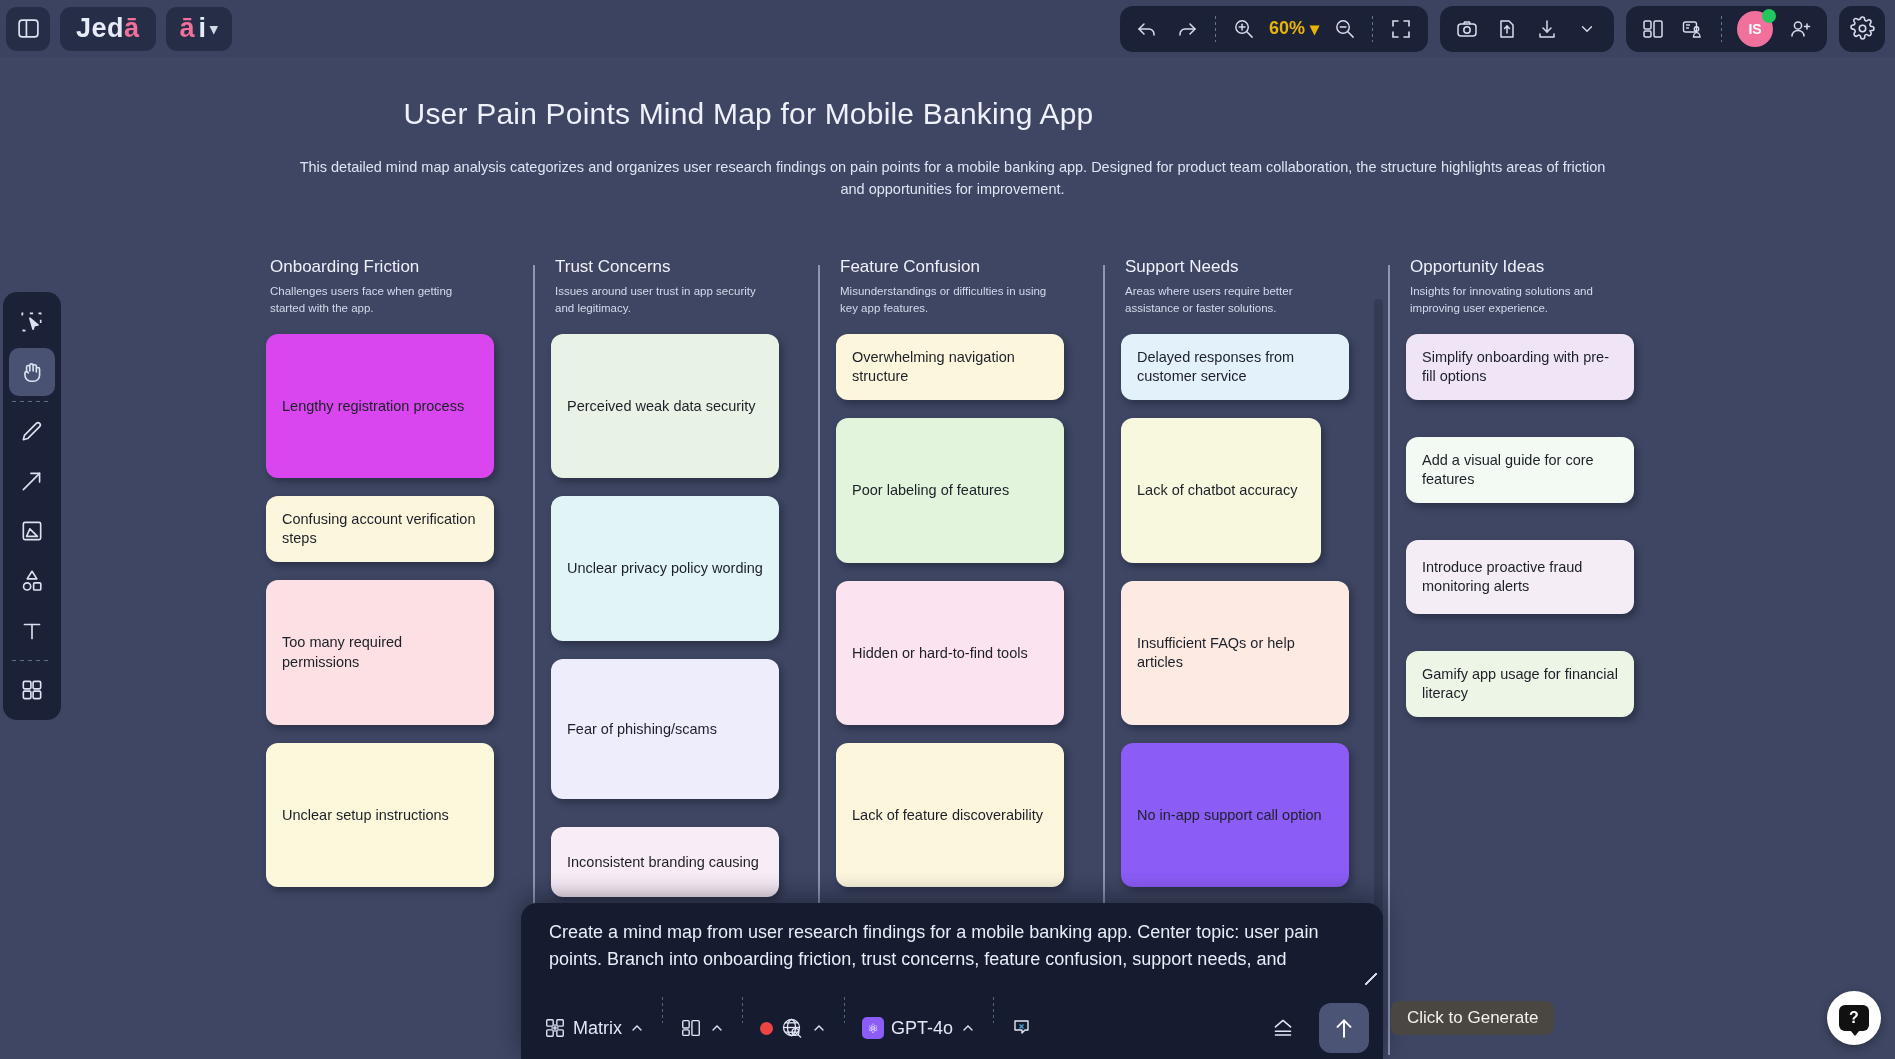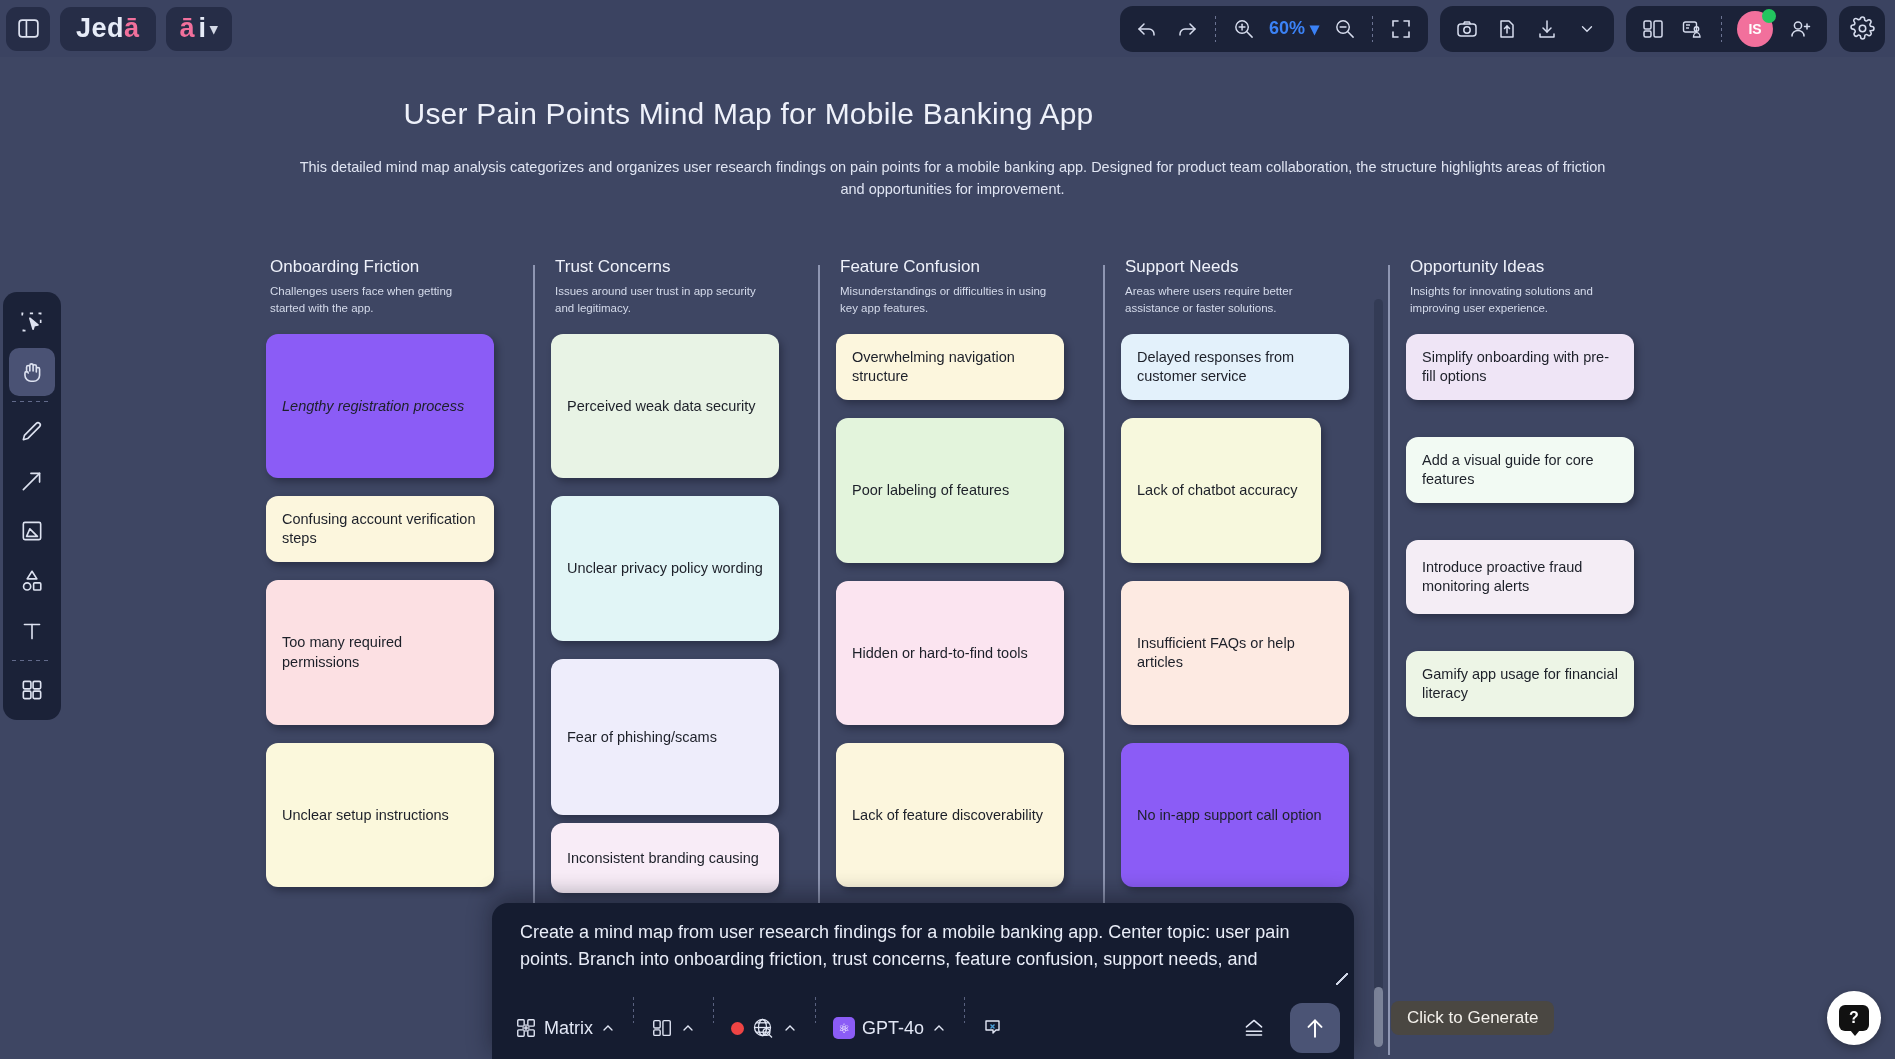--- a/index.html
+++ b/index.html
@@ -45,21 +45,21 @@
     background: #1b2238; border-radius: 13px; height: 46px;
     display: flex; align-items: center; padding: 0 8px; gap: 2px;
   }
   .gitem {
     height: 38px; min-width: 38px; border-radius: 9px;
     display:flex; align-items:center; justify-content:center;
     color: #d7ddee; cursor: pointer; padding: 0 6px;
   }
   .vdiv { width: 1px; height: 26px; margin: 0 7px;
     background: repeating-linear-gradient(to bottom, #6b7392 0 3px, transparent 3px 6px); }
-  .zoomval { font-size: 18px; font-weight: 700; color: #3b82f6; display:flex; align-items:center; gap:5px; cursor:pointer; padding: 0 4px;}
+  .zoomval { font-size: 18px; font-weight: 700; color: #eab308; display:flex; align-items:center; gap:5px; cursor:pointer; padding: 0 4px;}
   .avatar {
     width: 36px; height: 36px; border-radius: 50%;
     background: #f2709c; color:#fff; font-size: 14px; font-weight: 700;
     display:flex; align-items:center; justify-content:center; position: relative;
   }
   .avatar .dot { position:absolute; top:-2px; right:-3px; width:14px; height:14px; border-radius:50%; background:#22c55e; }
   .gear-btn { background:#1b2238; border-radius:13px; width:46px; height:46px;
     display:flex;align-items:center;justify-content:center; color:#d7ddee; cursor:pointer;}
 
   
@@ -112,21 +112,21 @@
     position: absolute; right: 512px; top: 242px; width: 9px; height: 740px;
     background: rgba(20,26,44,.25); border-radius: 5px;
   }
   .scroll-thumb {
     position: absolute; right: 512px; top: 930px; width: 9px; height: 60px;
     background: #7b8399; border-radius: 5px; cursor: pointer;
   }
 
   
   .prompt {
-    position: absolute; left: 492px; top: 903px; width: 862px; height: 156px;
+    position: absolute; left: 521px; top: 903px; width: 862px; height: 156px;
     background: #151c30; border-radius: 16px 16px 0 0;
     box-shadow: 0 -6px 24px rgba(8,11,22,.45);
     z-index: 35;
   }
   .prompt-text {
     position: absolute; left: 28px; top: 16px; width: 806px;
     font-size: 18px; line-height: 1.52; color: #e9edf8;
   }
   .resize-grip {
     position: absolute; right: 6px; top: 70px; width: 12px; height: 12px; cursor: nwse-resize;
@@ -367,34 +367,34 @@
   </div>
 
   <div class="canvas">
     <div class="doc-title">User Pain Points Mind Map for Mobile Banking App</div>
     <div class="doc-desc">This detailed mind map analysis categorizes and organizes user research findings on pain points for a mobile banking app. Designed for product team collaboration, the structure highlights areas of friction and opportunities for improvement.</div>
     <div class="columns" id="columns">
         <div class="col">
           <div class="col-title">Onboarding Friction</div>
           <div class="col-sub">Challenges users face when getting started with the app.</div>
           <div class="cards">
-            <div class="card" style="background: #8b5cf6; height: 144px; width: 228px; margin-bottom: 18px; font-style: italic;">Lengthy registration process</div>
+            <div class="card" style="background: #d946ef; height: 144px; width: 228px; margin-bottom: 18px;">Lengthy registration process</div>
             <div class="card" style="background: rgb(252, 246, 221); height: 66px; width: 228px; margin-bottom: 18px;">Confusing account verification steps</div>
             <div class="card" style="background: rgb(252, 224, 227); height: 145px; width: 228px; margin-bottom: 18px;">Too many required permissions</div>
             <div class="card" style="background: rgb(251, 248, 220); height: 144px; width: 228px; margin-bottom: 0px;">Unclear setup instructions</div>
           </div>
         </div>
         <div class="col">
           <div class="col-divider"></div>
           <div class="col-title">Trust Concerns</div>
           <div class="col-sub">Issues around user trust in app security and legitimacy.</div>
           <div class="cards">
             <div class="card" style="background: rgb(232, 243, 229); height: 144px; width: 228px; margin-bottom: 18px;">Perceived weak data security</div>
             <div class="card" style="background: rgb(225, 245, 246); height: 145px; width: 228px; margin-bottom: 18px;">Unclear privacy policy wording</div>
-            <div class="card" style="background: rgb(238, 237, 251); height: 156px; width: 228px; margin-bottom: 8px;">Fear of phishing/scams</div>
+            <div class="card" style="background: rgb(238, 237, 251); height: 140px; width: 228px; margin-bottom: 28px;">Fear of phishing/scams</div>
             <div class="card" style="background: rgb(248, 236, 247); height: 70px; width: 228px; margin-bottom: 0px;">Inconsistent branding causing</div>
           </div>
         </div>
         <div class="col">
           <div class="col-divider"></div>
           <div class="col-title">Feature Confusion</div>
           <div class="col-sub">Misunderstandings or difficulties in using key app features.</div>
           <div class="cards">
             <div class="card" style="background: rgb(252, 246, 221); height: 66px; width: 228px; margin-bottom: 18px;">Overwhelming navigation structure</div>
             <div class="card" style="background: rgb(227, 244, 220); height: 145px; width: 228px; margin-bottom: 18px;">Poor labeling of features</div>

